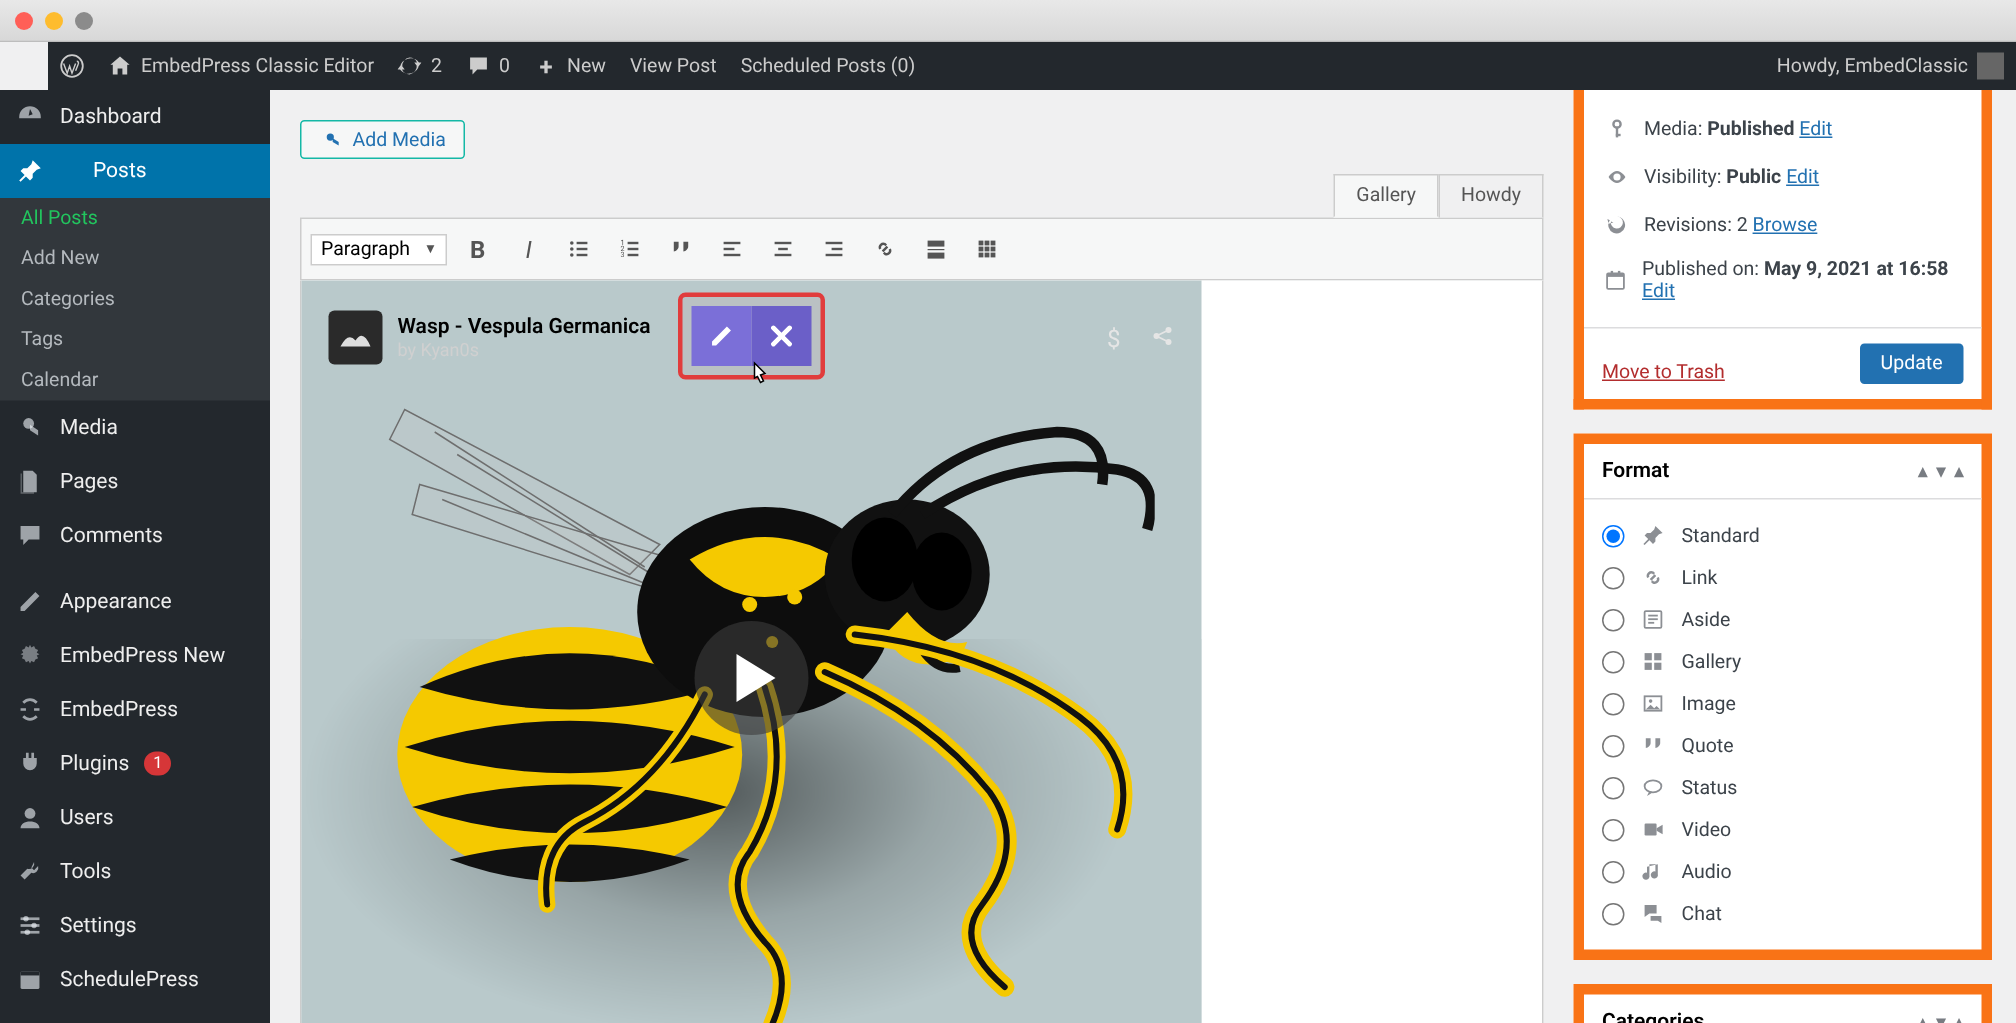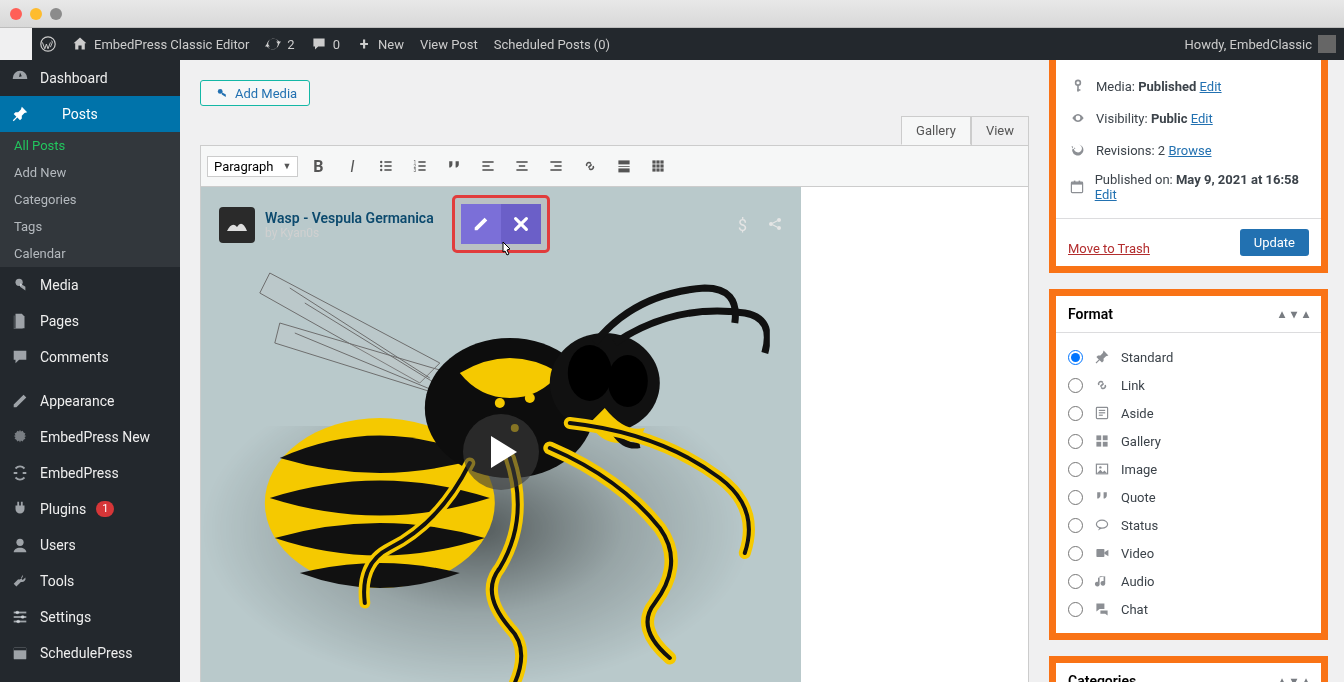--- a/index.html
+++ b/index.html
@@ -45,21 +45,21 @@
 .toolbar { background:#f6f7f7; border:1px solid #ccc; padding:6px; display:flex; align-items:center; gap:6px;}
 .para-select { border:1px solid #ccc; padding:2px 24px 2px 6px; font-size:13px; background:#fff; position:relative;}
 .para-select::after { content:'▼'; font-size:9px; position:absolute; right:6px; top:50%; transform:translateY(-50%); color:#555;}
 .tb-btn { width:28px; height:28px; display:flex; align-items:center; justify-content:center; cursor:pointer; color:#555;}
 
 .canvas { border:1px solid #ccc; border-top:none; background:#fff; min-height:530px;}
 .embed-frame { margin:0; width:600px; height:530px; background:#b9c9cb; position:relative;}
 .embed-topbar { position:absolute; top:20px; left:18px; right:18px; display:flex; align-items:center; gap:10px; color:#e3e3e3; z-index:3;}
 .embed-avatar { width:36px; height:36px; background:#2a2a2a; border-radius:4px; display:flex; align-items:center; justify-content:center;}
 .embed-titlewrap { flex:1;}
-.embed-title { font-size:14px; font-weight:600; color:#0c4a6e;}
+.embed-title { font-size:14px; font-weight:600; color:#000000;}
 .embed-by { font-size:12px; color:#d0d0d0;}
 .embed-tools { display:flex; gap:20px; color:#e5e5e5; font-size:16px;}
 .embed-controls { position:absolute; top:8px; left:50%; transform:translateX(-50%); border:3px solid #e13c3c; border-radius:5px; padding:6px; z-index:5; display:flex; gap:0; background:rgba(225,60,60,0.05);}
 .ctrl-btn { width:40px; height:40px; display:flex; align-items:center; justify-content:center; background:#7b6fd8; color:#fff; cursor:pointer;}
 .ctrl-btn + .ctrl-btn { background:#6b5fc8;}
 .cursor-hand { position:absolute; left:36px; top:36px; font-size:14px;}
 
 
 .wasp-scene { position:absolute; inset:0; overflow:hidden;}
 .wasp-ground { position:absolute; left:0; right:0; bottom:0; height:55%; background:radial-gradient(ellipse at 46% 35%, rgba(0,0,0,0.55) 0%, rgba(0,0,0,0.18) 32%, rgba(0,0,0,0) 60%), linear-gradient(#b9c9cb,#b9c9cb);}
@@ -275,21 +275,21 @@
           <svg width="16" height="16" viewBox="0 0 20 20" fill="#2271b1">
             <circle cx="9" cy="8" r="3"></circle>
             <path d="M11 9l5 3v3l-5-3z"></path>
           </svg>
           <span>Add Media</span>
         </button>
 
       <div class="editor-wrap">
         <div class="editor-tabs">
           <div class="editor-tab active">Gallery</div>
-          <div class="editor-tab">View</div>
+          <div class="editor-tab">Howdy</div>
         </div>
         <div class="toolbar">
           <div class="para-select">Paragraph</div>
           <div class="tb-btn">
               <b>B</b>
             </div>
           <div class="tb-btn">
               <i>I</i>
             </div>
           <div class="tb-btn">

